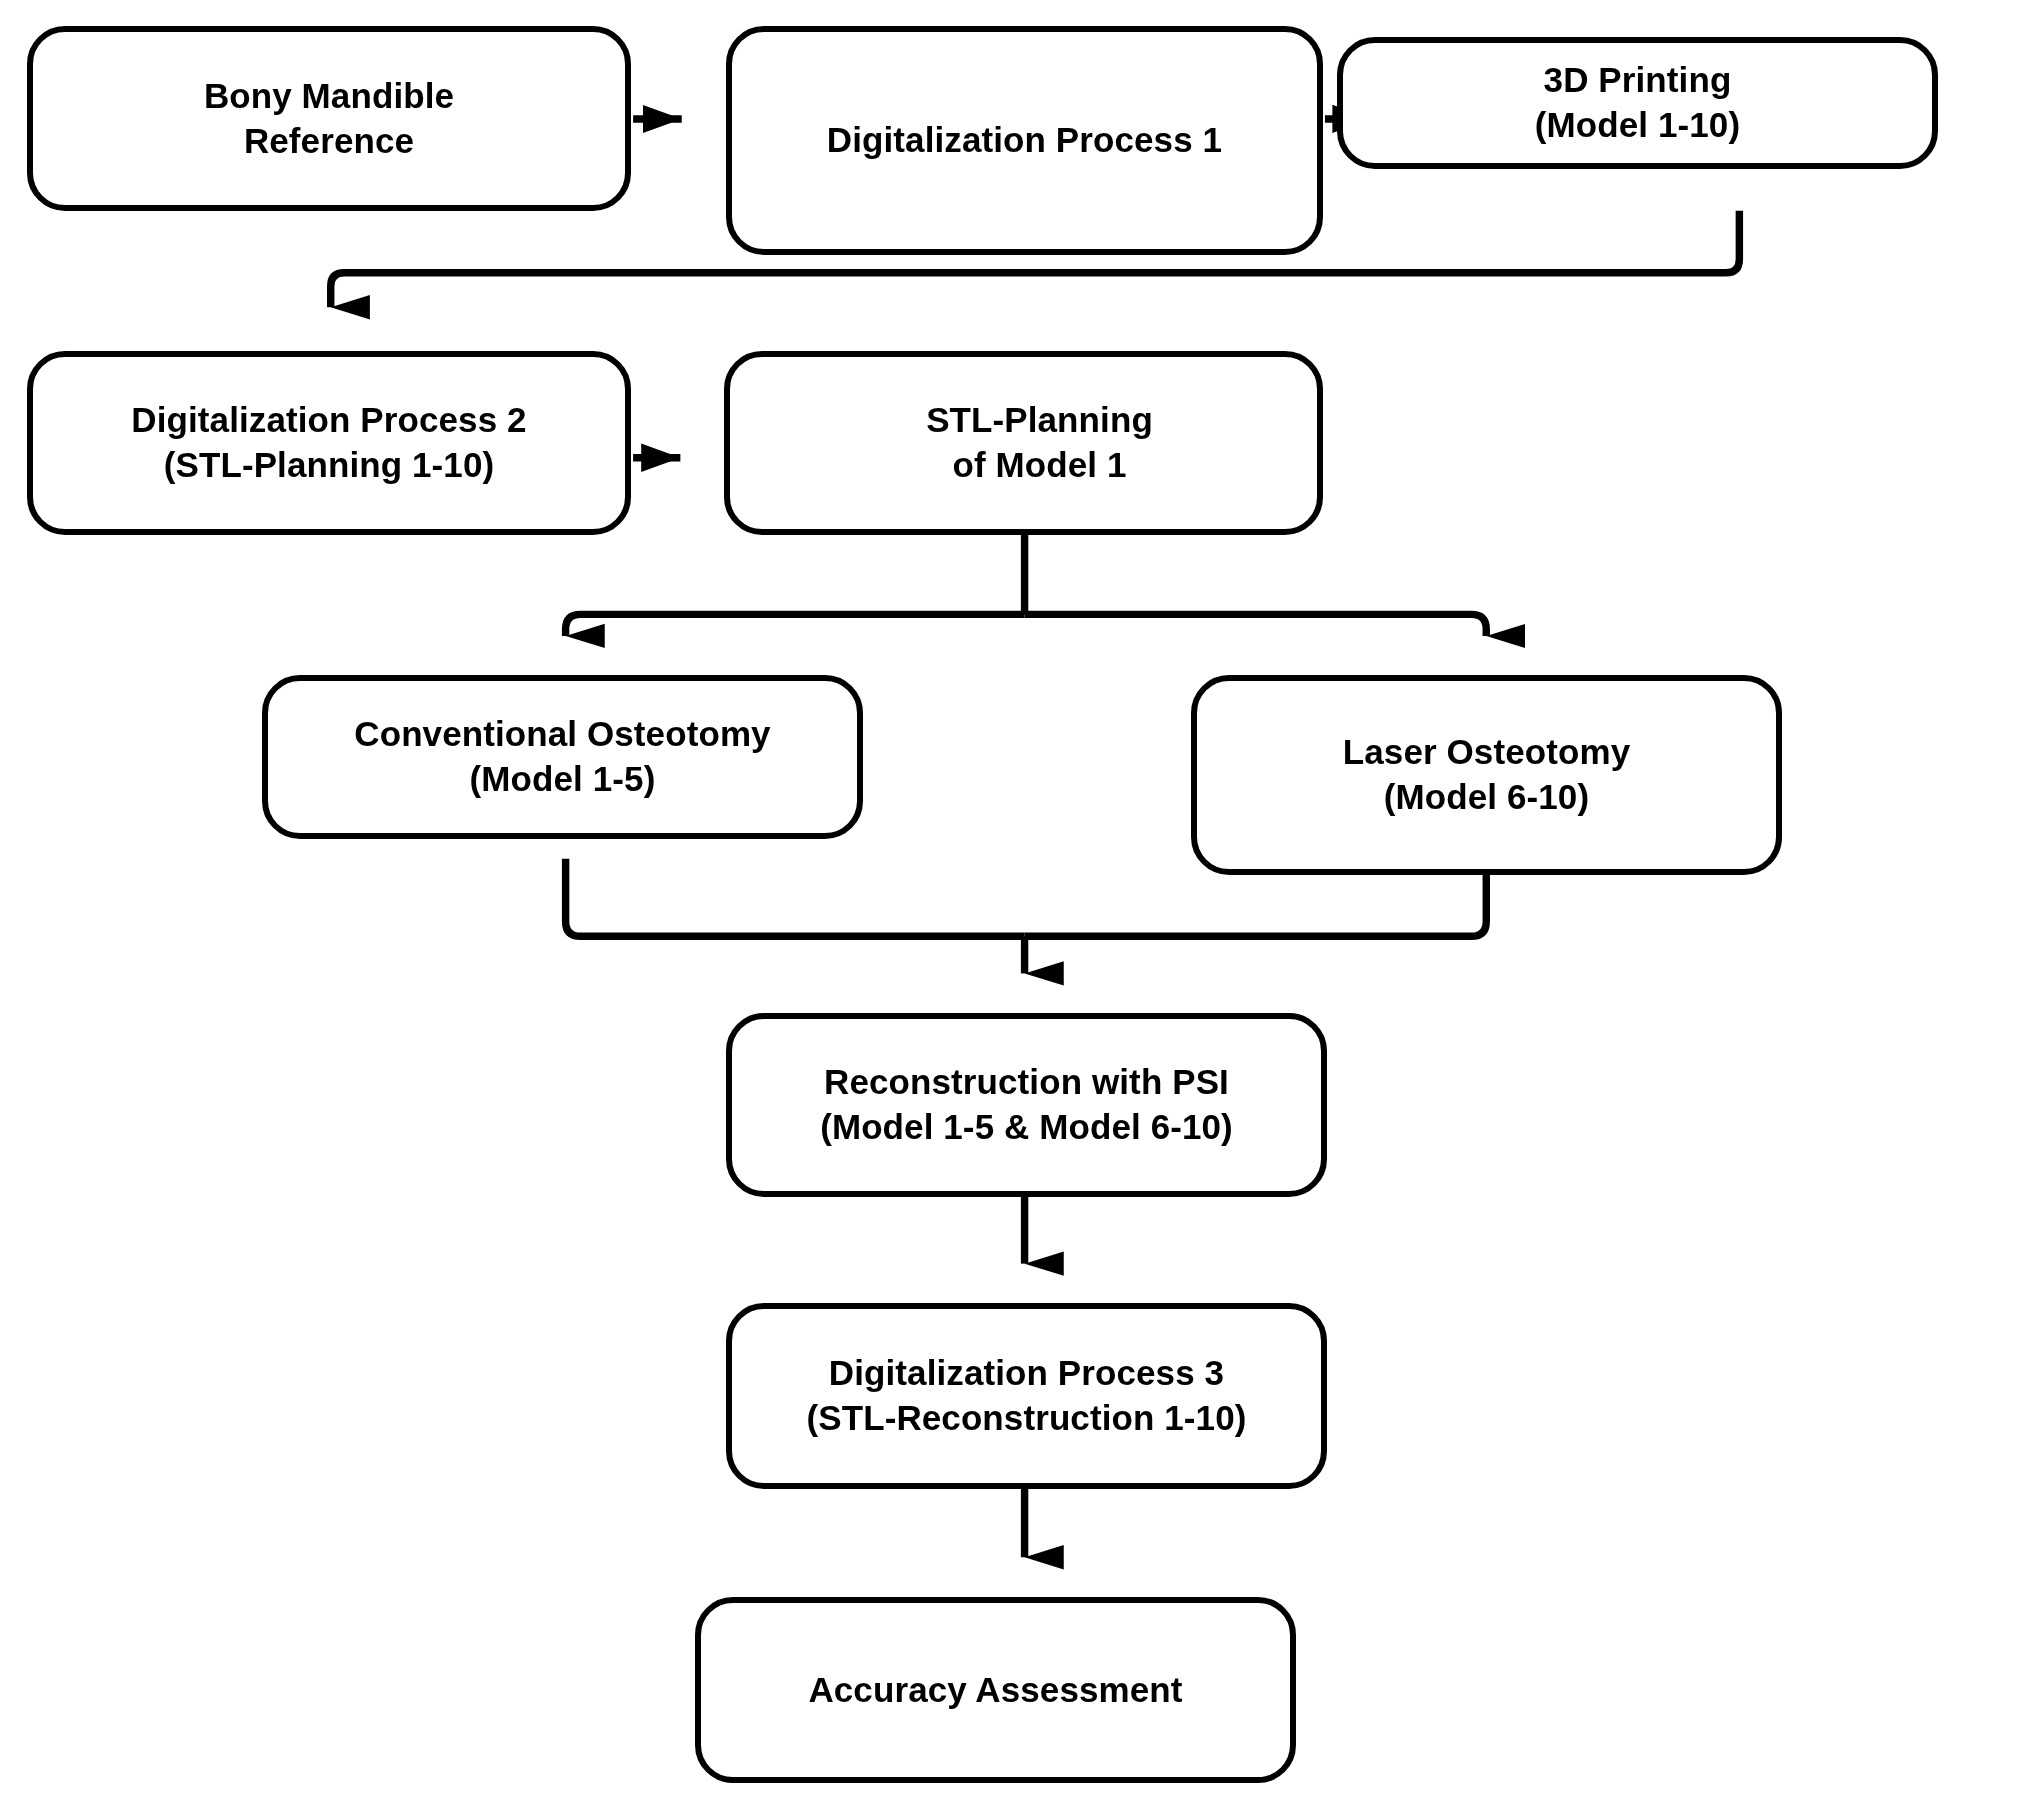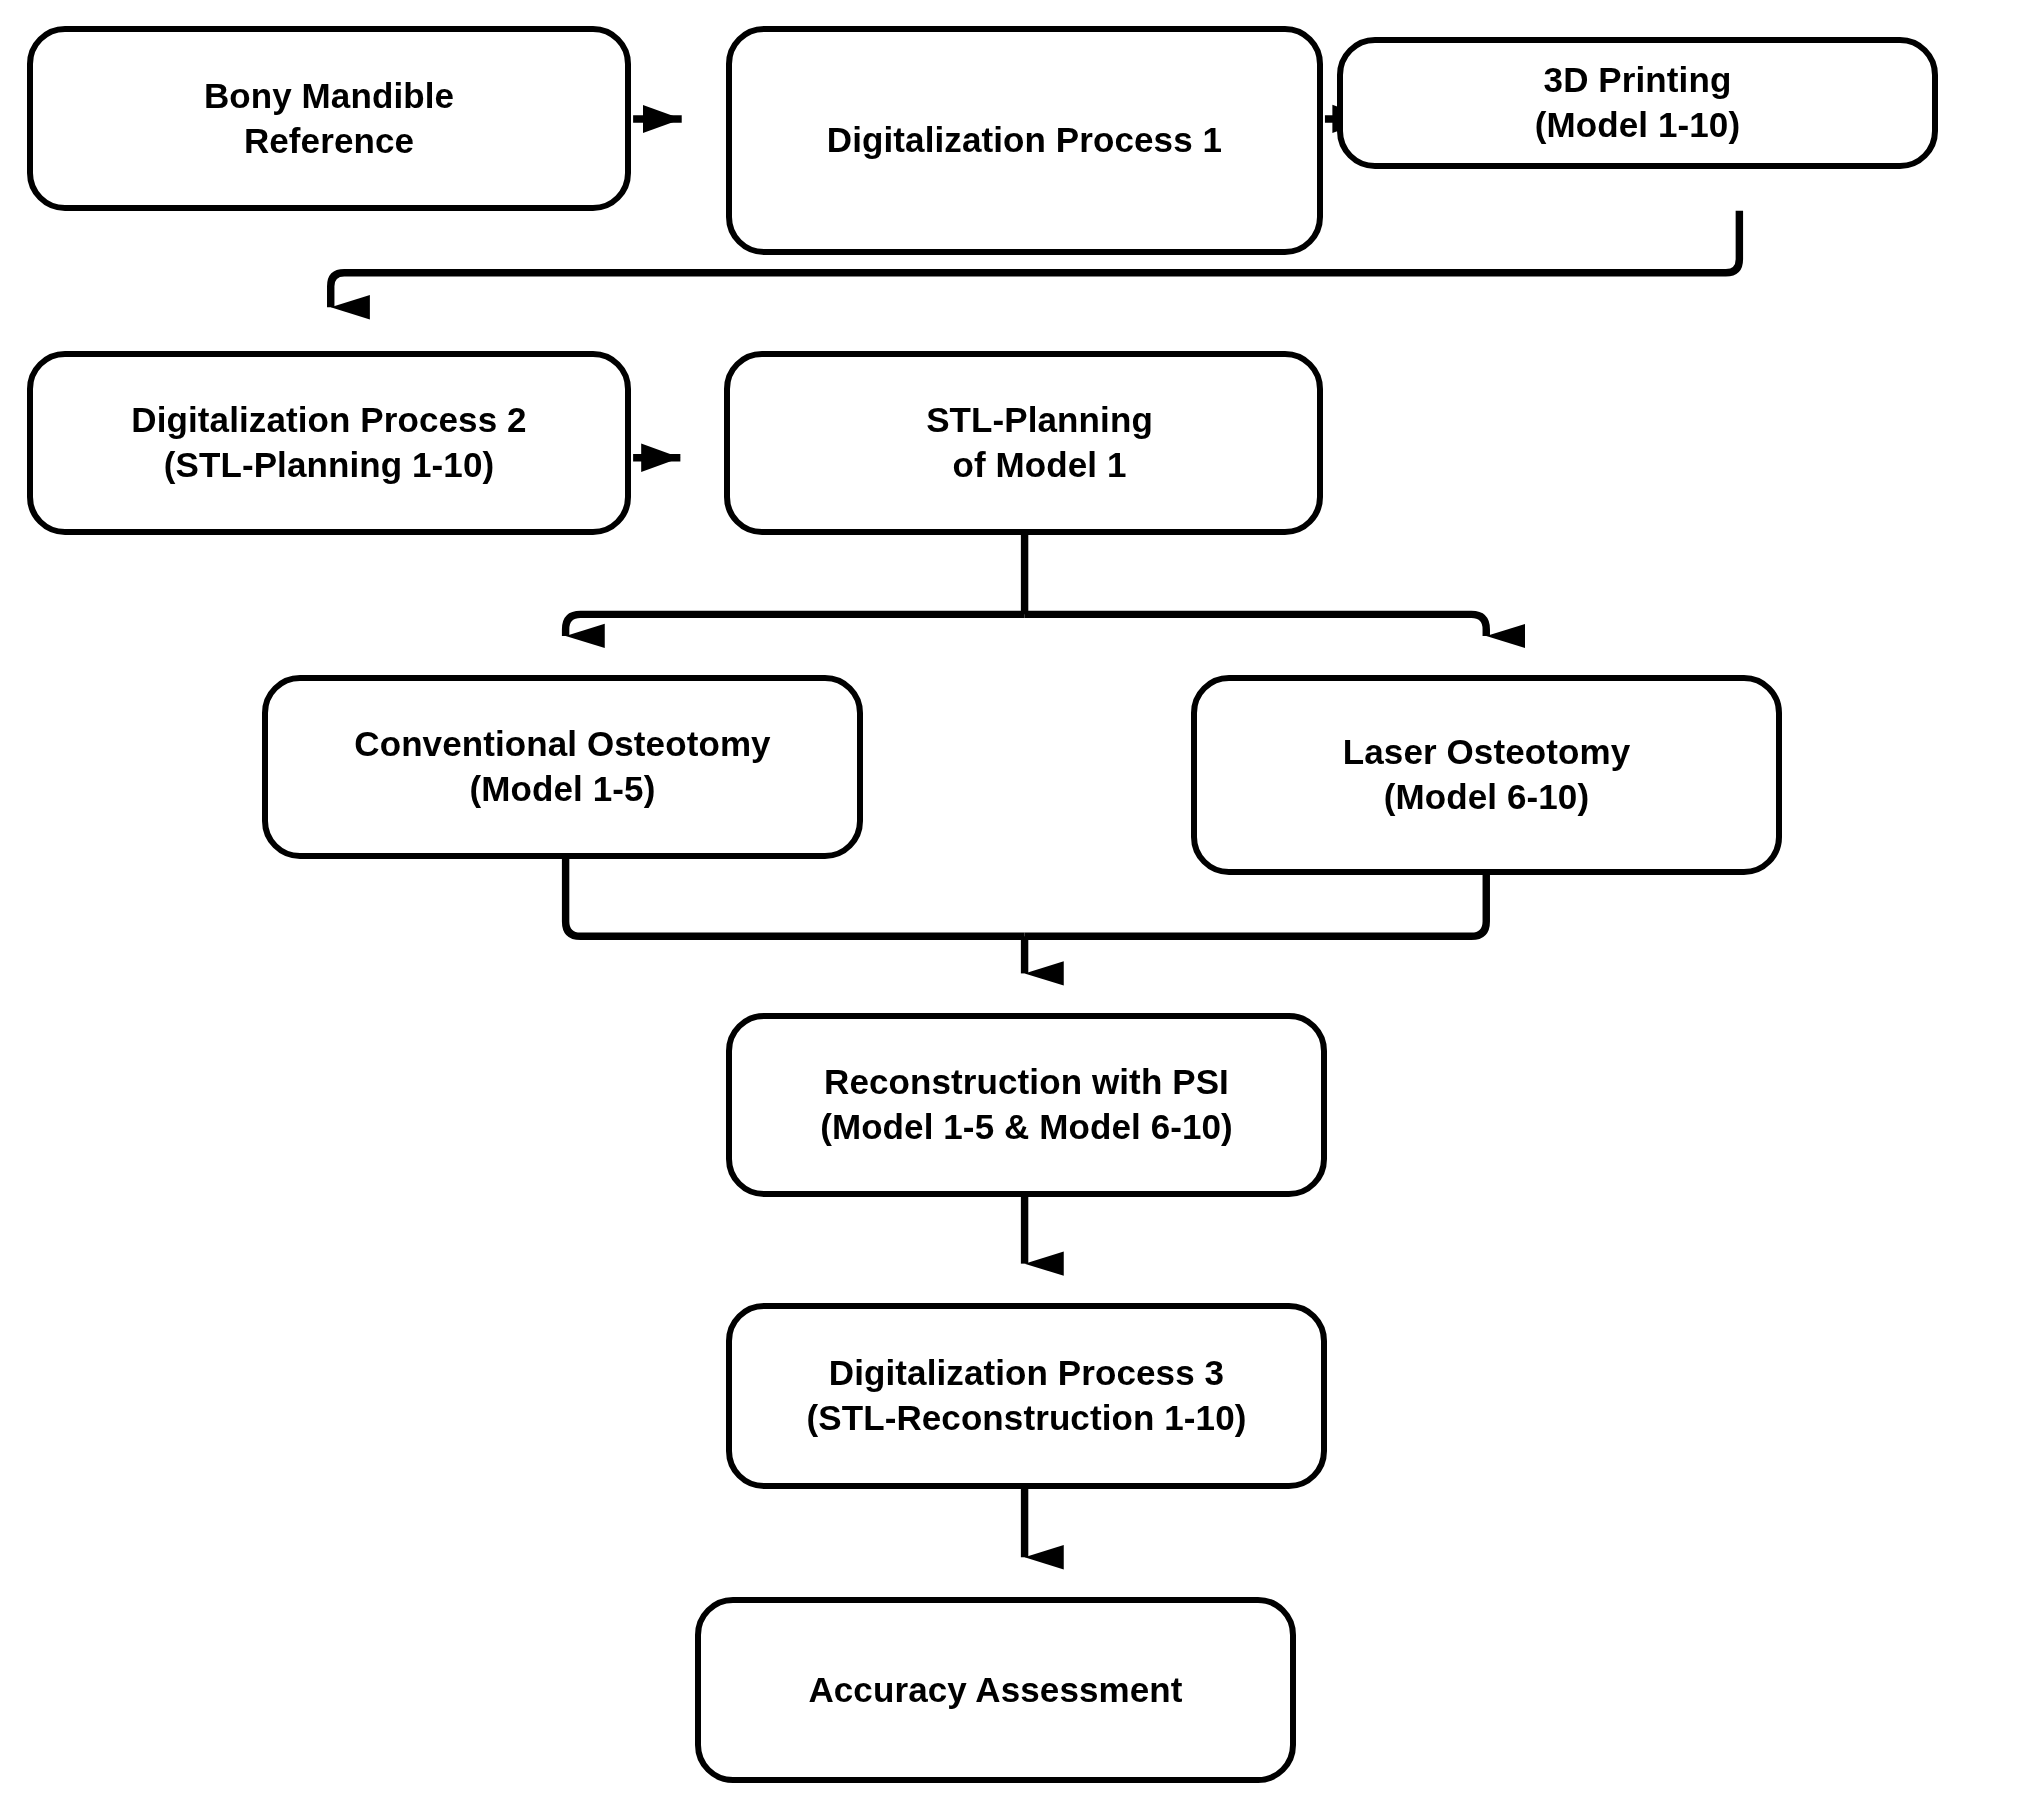--- a/index.html
+++ b/index.html
@@ -121,21 +121,21 @@
   <div class="node" style="left:27px; top:351px; width:604px; height:184px;">
     <span class="label">Digitalization Process 2
 (STL-Planning 1-10)</span>
   </div>
 
   <div class="node" style="left:724px; top:351px; width:599px; height:184px;padding-left:44px;">
     <span class="label">STL-Planning
 of Model 1</span>
   </div>
 
-  <div class="node" style="left:262px; top:675px; width:601px; height:184px;">
+  <div class="node" style="left:262px; top:675px; width:601px; height:164px;">
     <span class="label">Conventional Osteotomy
 (Model 1-5)</span>
   </div>
 
   <div class="node" style="left:1191px; top:675px; width:591px; height:200px;">
     <span class="label">Laser Osteotomy
 (Model 6-10)</span>
   </div>
 
   <div class="node" style="left:726px; top:1013px; width:601px; height:184px;">

